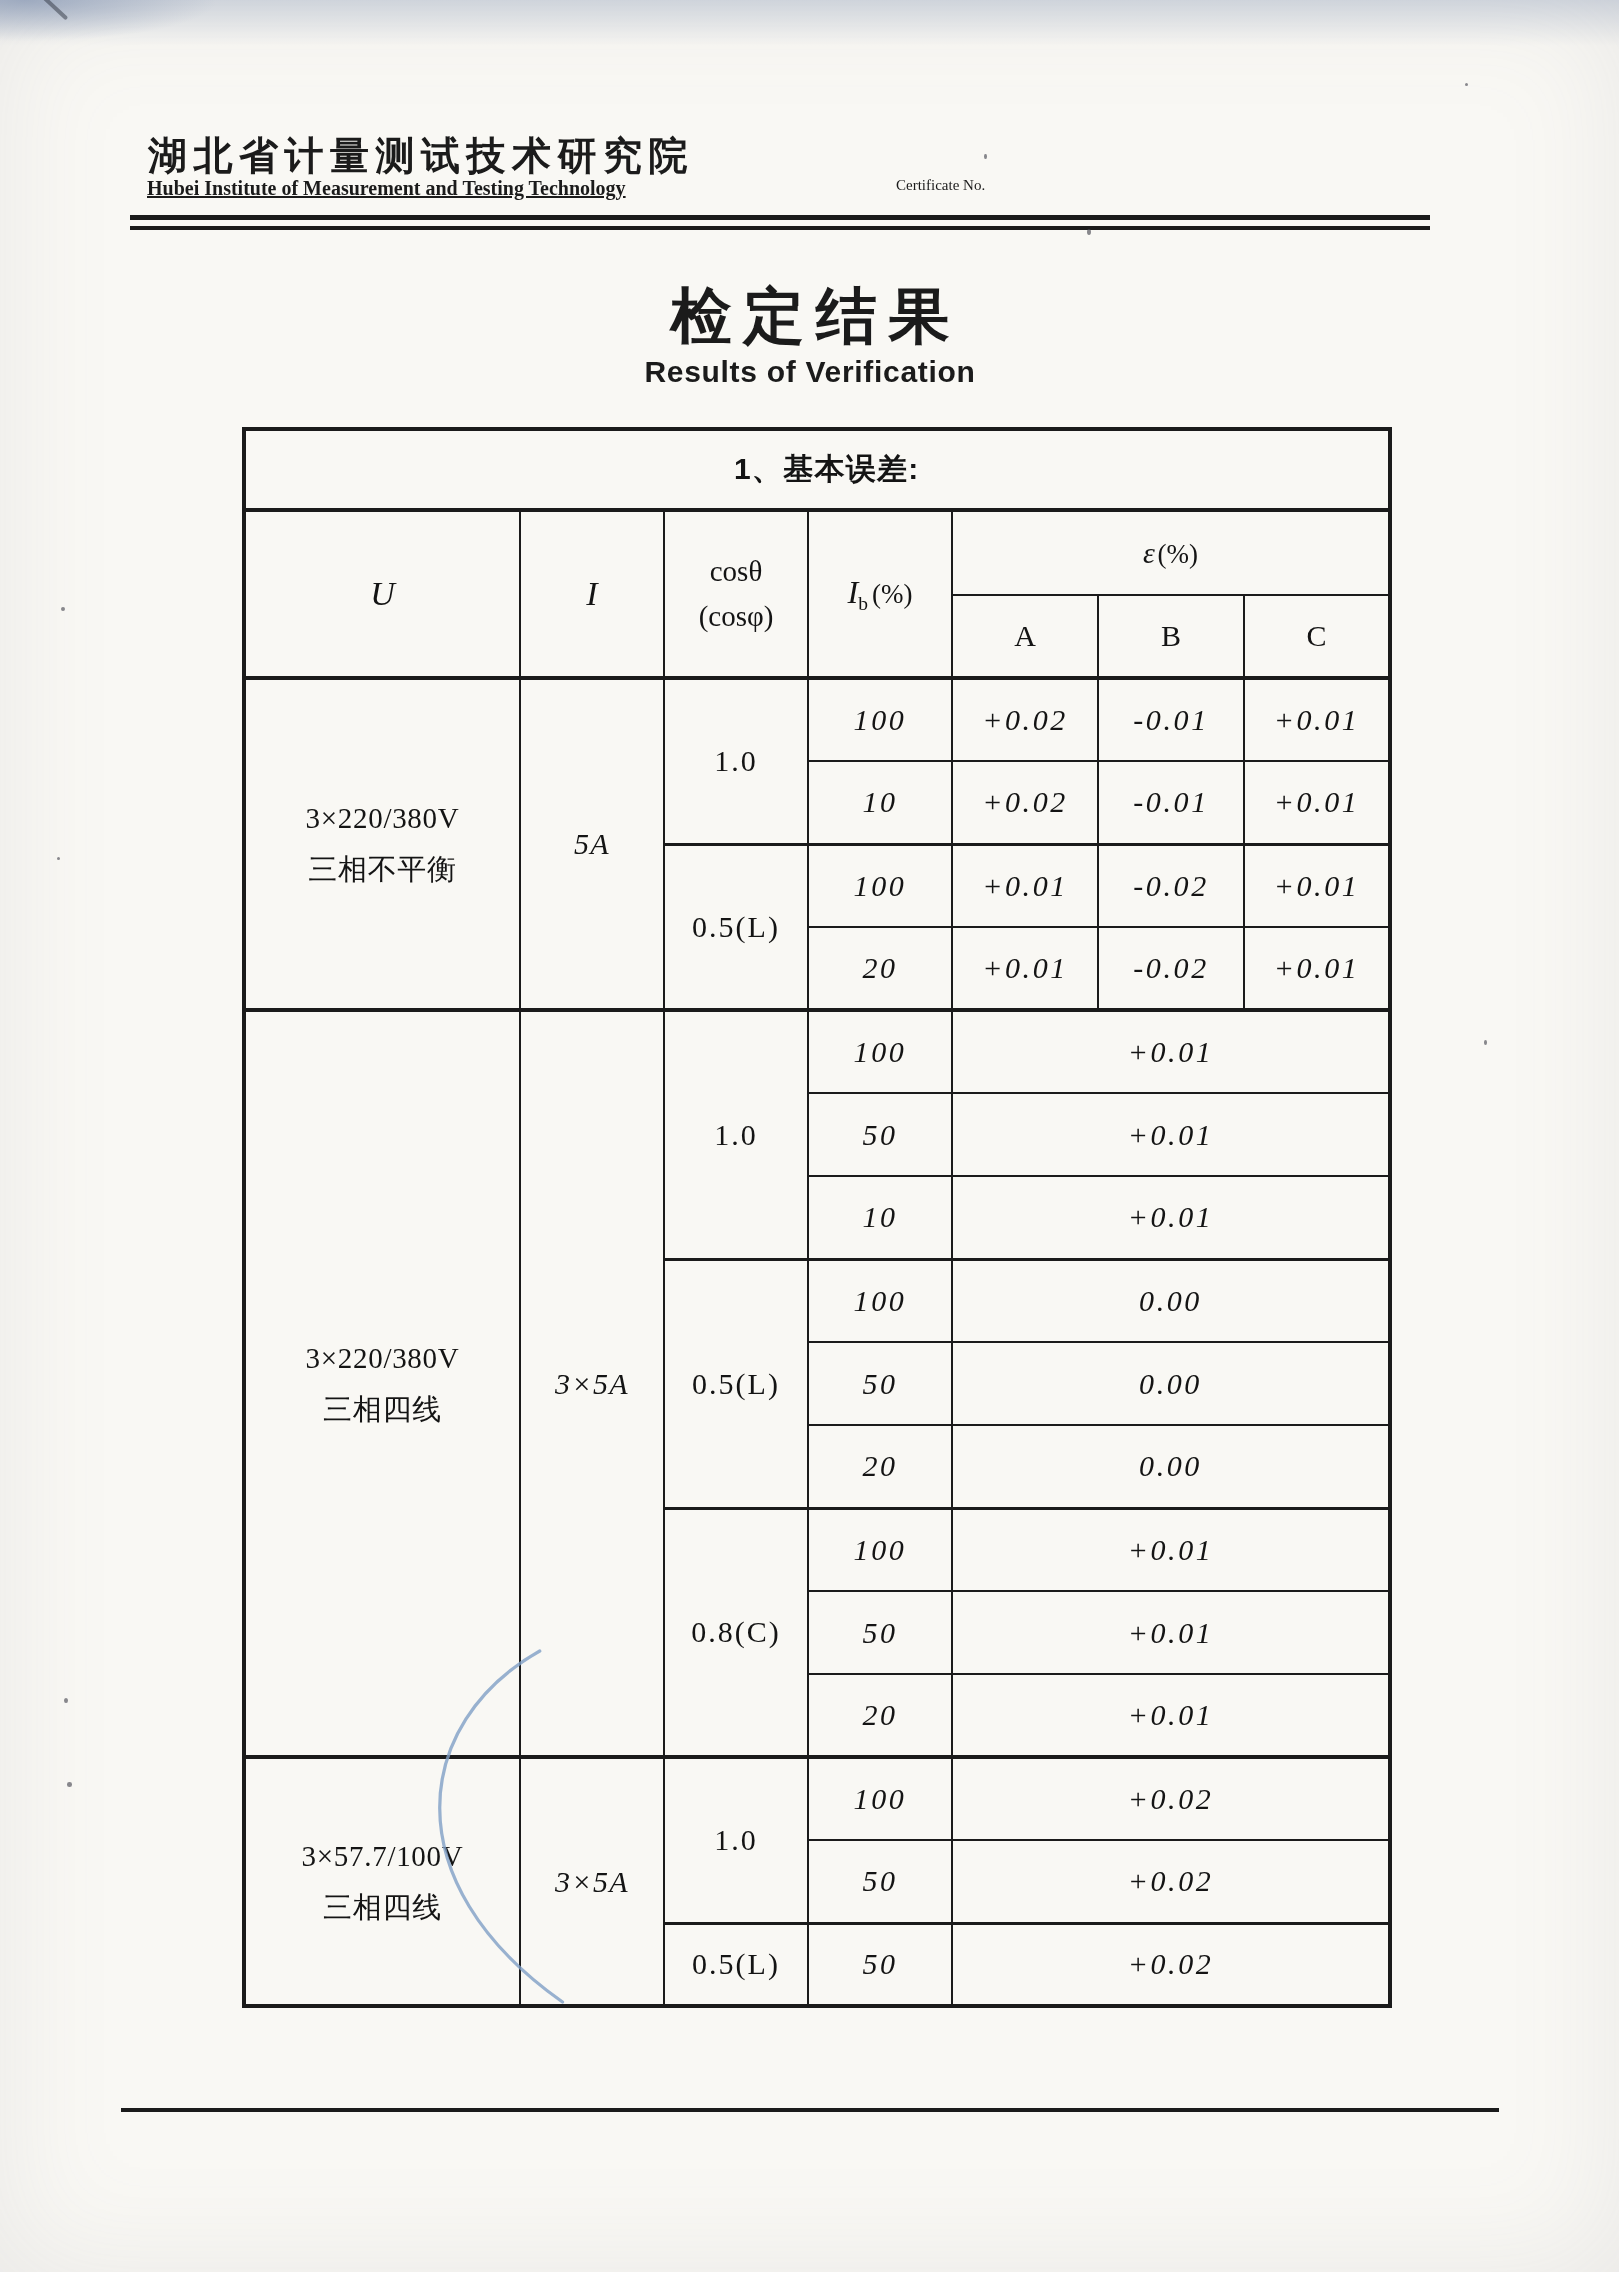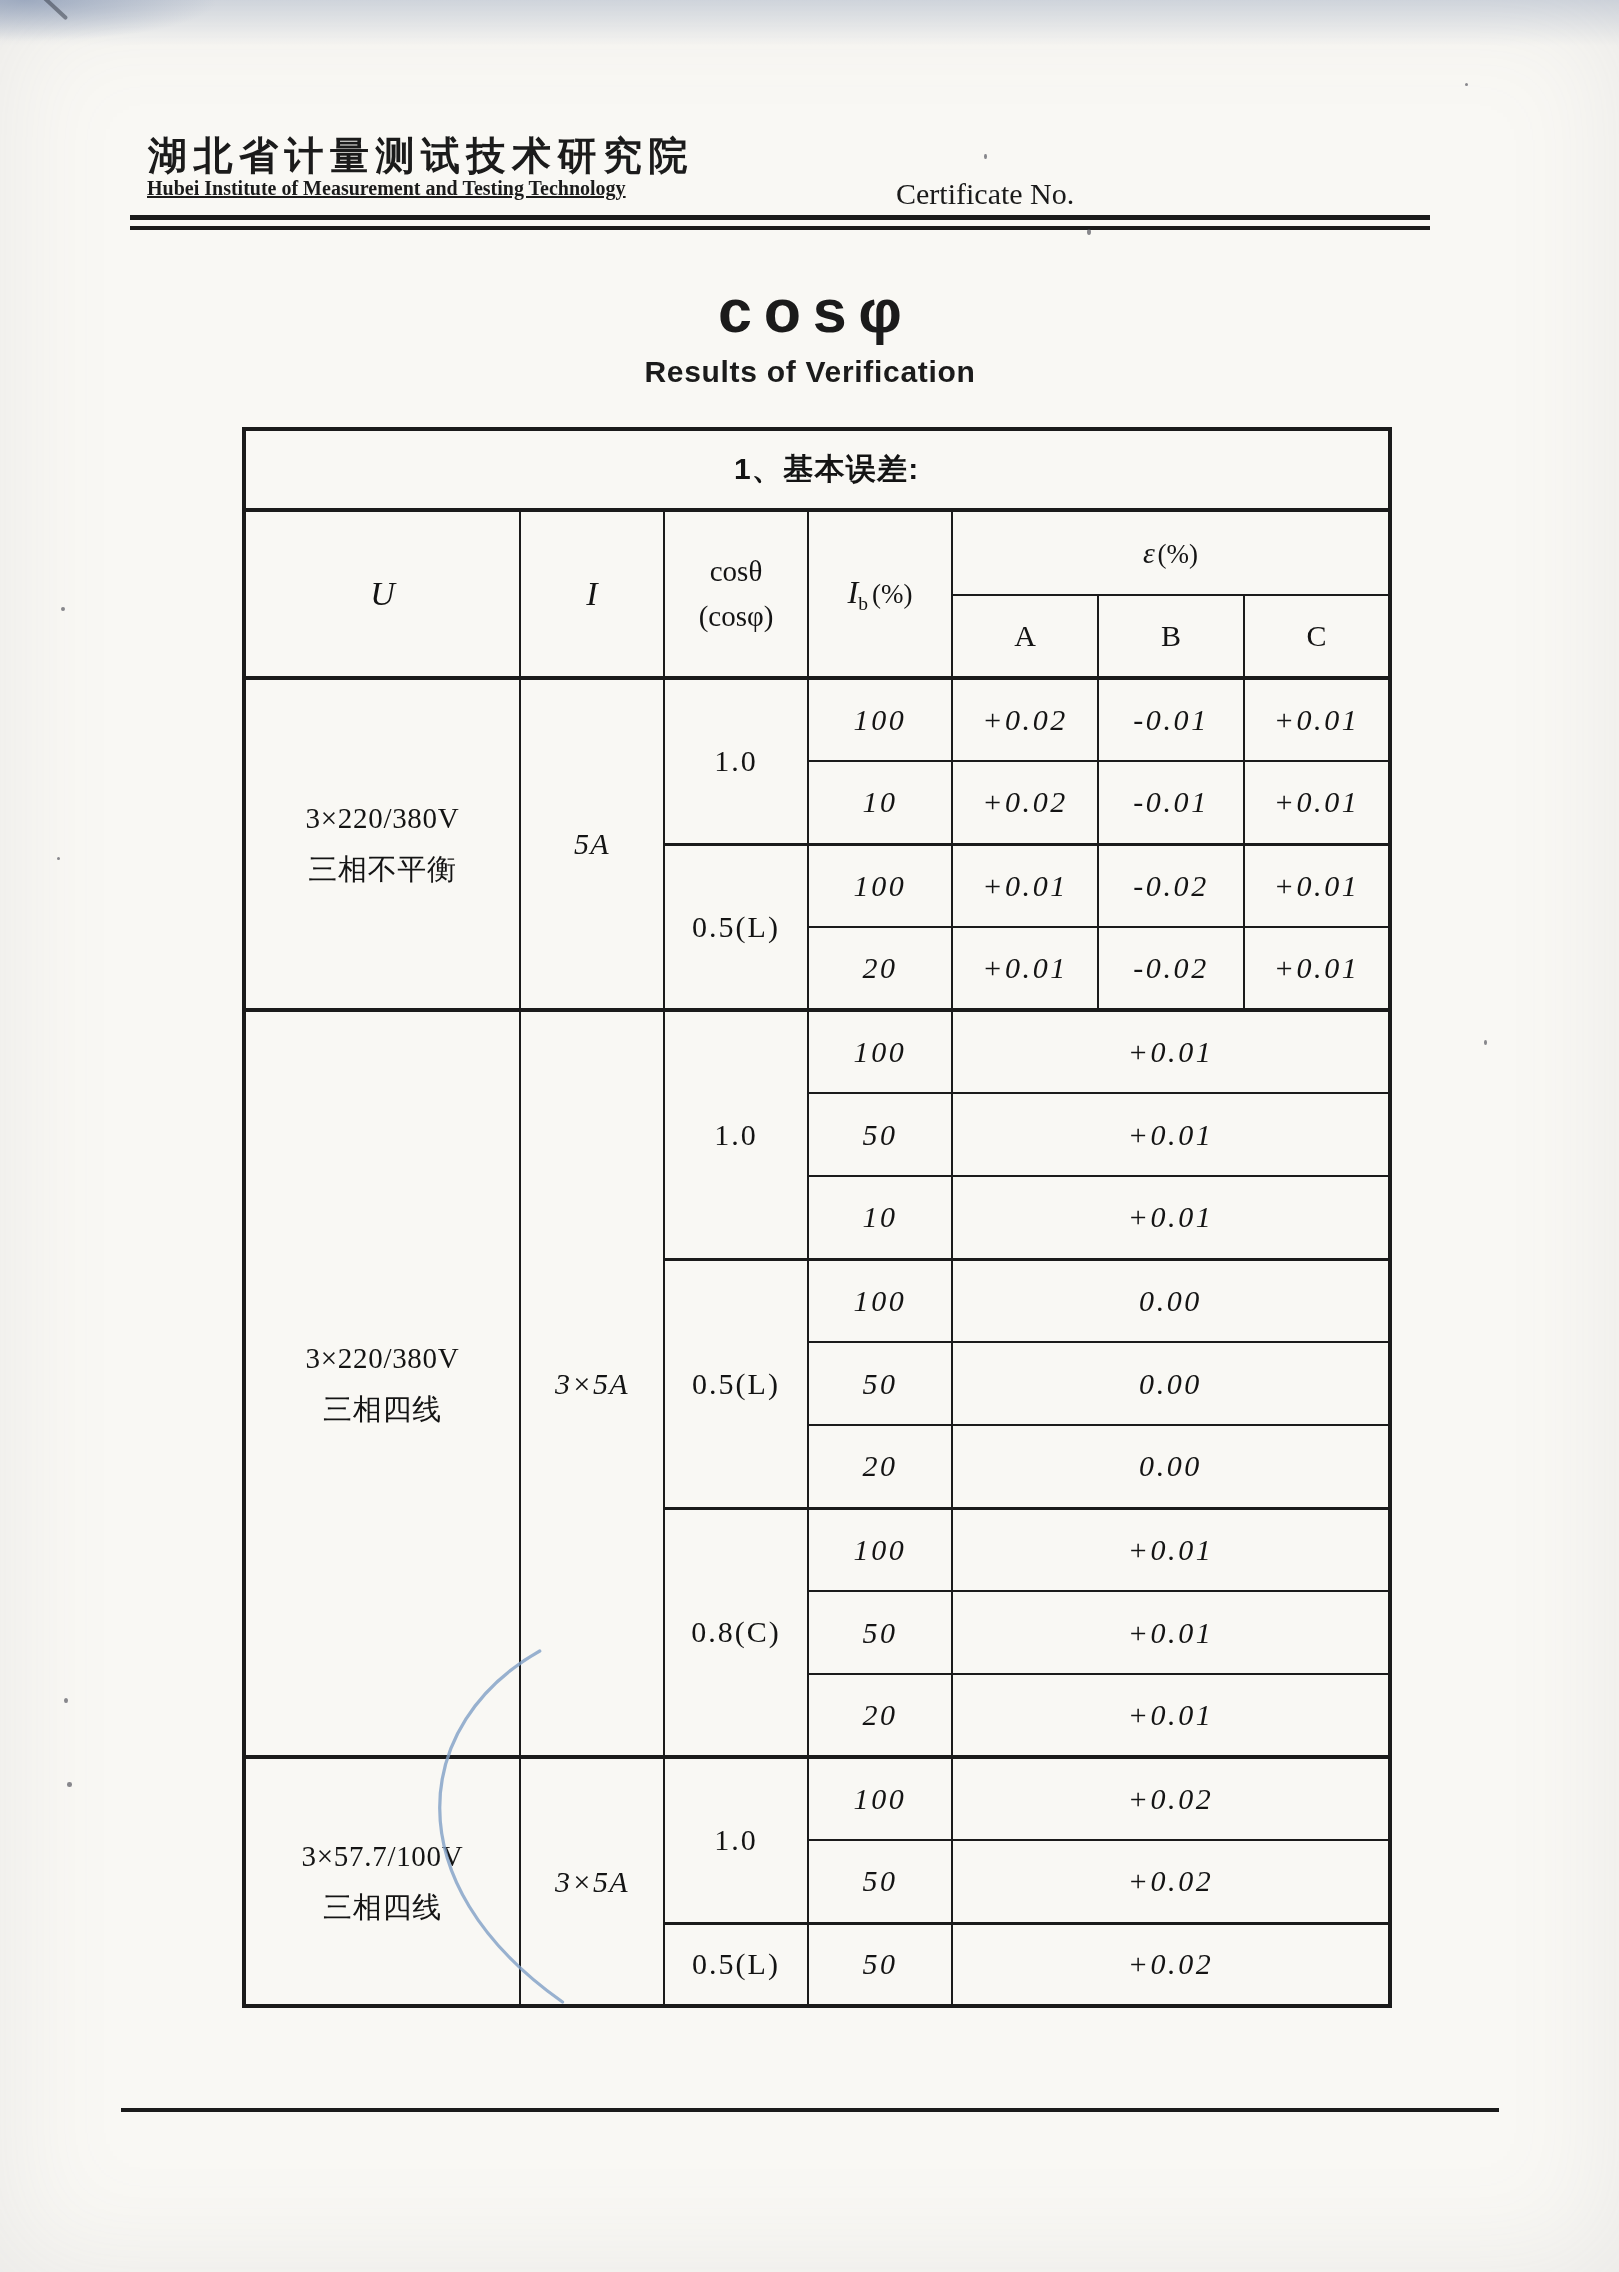--- a/index.html
+++ b/index.html
@@ -47,21 +47,21 @@
   }
   .cert-label{font-family:var(--sans);font-weight:bold;font-size:36px;letter-spacing:1.3px;}
   .cert-num{
     font-family:var(--sans);font-weight:700;font-size:44px;letter-spacing:0.7px;
     transform:scaleX(.86);transform-origin:left bottom;display:inline-block;
     border-bottom:3.3px solid var(--ink);padding-bottom:1.3px;
   }
   .cert-suffix{font-family:var(--sans);font-weight:bold;font-size:38px;margin-left:-31px;}
   .cert-en{
     position:absolute;left:896px;top:177px;
-    font-family:var(--serif);font-size:30px;text-align:right;
+    font-family:var(--serif);font-size:15px;text-align:right;
   }
   .rule{position:absolute;background:var(--ink);}
   .rule-a{left:130px;top:215px;width:1300px;height:4.6px;}
   .rule-b{left:130px;top:226px;width:1300px;height:3.9px;}
 
   
   .title-cn{
     position:absolute;left:0;right:0;top:276px;text-align:center;
     font-family:var(--sans);font-weight:900;font-size:61px;
     letter-spacing:11.7px;text-indent:11.7px;
@@ -123,21 +123,21 @@
 
   <div class="top-noise"></div>
   <div class="corner-fold"></div>
 
   <div class="inst-cn">湖北省计量测试技术研究院</div>
   <div class="inst-en">Hubei Institute of Measurement and Testing Technology</div>
   <div class="cert-en">Certificate No.</div>
   <div class="rule rule-a"></div>
   <div class="rule rule-b"></div>
 
-  <div class="title-cn">cosφ</div>
+  <div class="title-cn">检定结果</div>
   <div class="title-en">Results of Verification</div>
 
   <table class="results">
     <colgroup>
       <col style="width:276px">
         <col style="width:144px">
         <col style="width:144px">
       <col style="width:144px">
         <col style="width:146px">
         <col style="width:146px">

